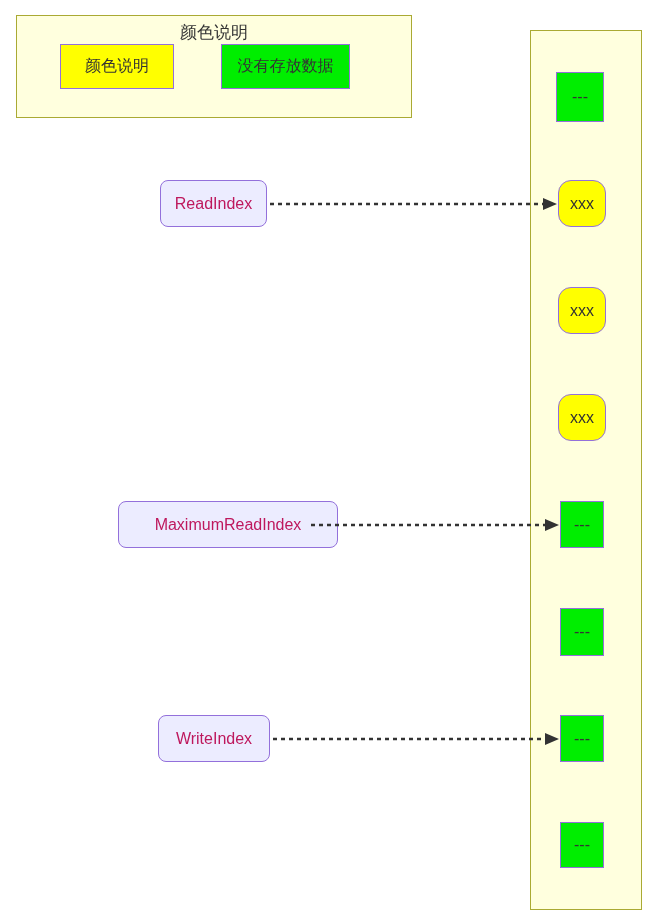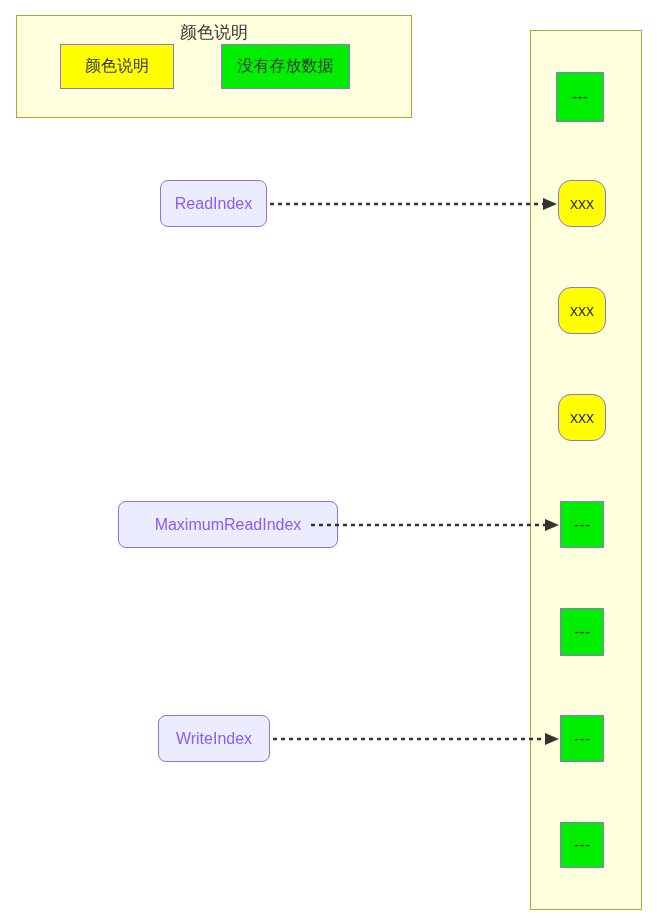--- a/index.html
+++ b/index.html
@@ -46,21 +46,21 @@
   .pointer-label {
     position: absolute;
     box-sizing: border-box;
     background: #ececff;
     border: 1px solid #9370db;
     border-radius: 8px;
     display: flex;
     align-items: center;
     justify-content: center;
     font-size: 16px;
-    color: #8b5cf6;
+    color: #be185d;
   }
   .cell {
     position: absolute;
     box-sizing: border-box;
     border: 1px solid #9370db;
     display: flex;
     align-items: center;
     justify-content: center;
     font-size: 16px;
     color: #333333;

